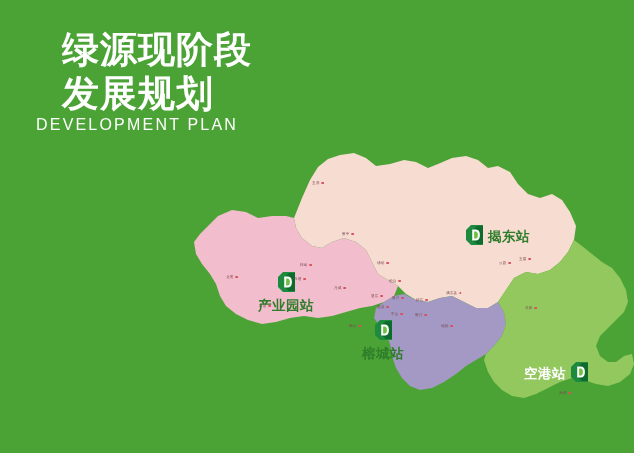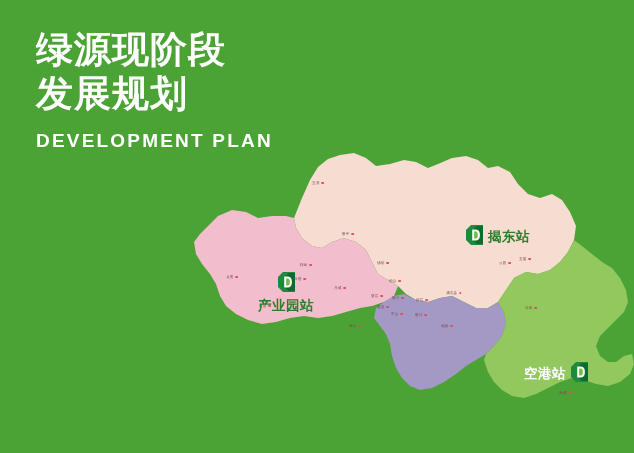--- a/index.html
+++ b/index.html
@@ -28,27 +28,27 @@
     width: 340px;
   }
   .title-line {
     display: block;
     color: #ffffff;
     font-size: 37px;
     font-weight: bold;
     line-height: 44px;
     letter-spacing: 1px;
     white-space: nowrap;
+    margin-left: 26px;
   }
   #subtitle-en {
     display: block;
-    margin-top: 14px;
     color: #ffffff;
-    font-size: 19px;
-    font-weight: bold;
+    font-size: 16px;
+    font-weight: normal;
     letter-spacing: 2.2px;
     white-space: nowrap;
   }
 
   
   #map-wrap {
     position: absolute;
     left: 176px;
     top: 150px;
     width: 458px;
@@ -270,20 +270,31 @@
       <svg width="17" height="20" viewBox="0 0 17 20" xmlns="http://www.w3.org/2000/svg">
         <path d="M5 0 L17 0 L17 20 L5 20 L0 15 L0 5 Z" fill="#1d8a3e"></path>
         <path d="M11 1 L17 1 L17 19 L11 19 L6 14.5 L6 5.5 Z" fill="#0e6b2e"></path>
         <path d="M6.2 4.5 L10.2 4.5 C12.6 4.5 13.9 6.6 13.9 9.9 C13.9 13.3 12.6 15.4 10.2 15.4 L6.2 15.4 Z" fill="#ffffff"></path>
         <path d="M8.1 6.4 L9.6 6.4 C11.1 6.4 11.9 7.8 11.9 9.9 C11.9 12.1 11.1 13.5 9.6 13.5 L8.1 13.5 Z" fill="#6fbf44"></path>
       </svg>
     </span>
     <span class="station-name">产业园站</span>
   </div>
 
+  <div class="station station-dark st-rongcheng">
+    <span class="logo-icon">
+      <svg width="17" height="20" viewBox="0 0 17 20" xmlns="http://www.w3.org/2000/svg">
+        <path d="M5 0 L17 0 L17 20 L5 20 L0 15 L0 5 Z" fill="#1d8a3e"></path>
+        <path d="M11 1 L17 1 L17 19 L11 19 L6 14.5 L6 5.5 Z" fill="#0e6b2e"></path>
+        <path d="M6.2 4.5 L10.2 4.5 C12.6 4.5 13.9 6.6 13.9 9.9 C13.9 13.3 12.6 15.4 10.2 15.4 L6.2 15.4 Z" fill="#ffffff"></path>
+        <path d="M8.1 6.4 L9.6 6.4 C11.1 6.4 11.9 7.8 11.9 9.9 C11.9 12.1 11.1 13.5 9.6 13.5 L8.1 13.5 Z" fill="#6fbf44"></path>
+      </svg>
+    </span>
+    <span class="station-name">榕城站</span>
+  </div>
 
   <div class="station station-white st-konggang">
     <span class="station-name">空港站</span>
     <span class="logo-icon">
       <svg width="17" height="20" viewBox="0 0 17 20" xmlns="http://www.w3.org/2000/svg">
         <path d="M5 0 L17 0 L17 20 L5 20 L0 15 L0 5 Z" fill="#1d8a3e"></path>
         <path d="M11 1 L17 1 L17 19 L11 19 L6 14.5 L6 5.5 Z" fill="#0e6b2e"></path>
         <path d="M6.2 4.5 L10.2 4.5 C12.6 4.5 13.9 6.6 13.9 9.9 C13.9 13.3 12.6 15.4 10.2 15.4 L6.2 15.4 Z" fill="#ffffff"></path>
         <path d="M8.1 6.4 L9.6 6.4 C11.1 6.4 11.9 7.8 11.9 9.9 C11.9 12.1 11.1 13.5 9.6 13.5 L8.1 13.5 Z" fill="#6fbf44"></path>
       </svg>

